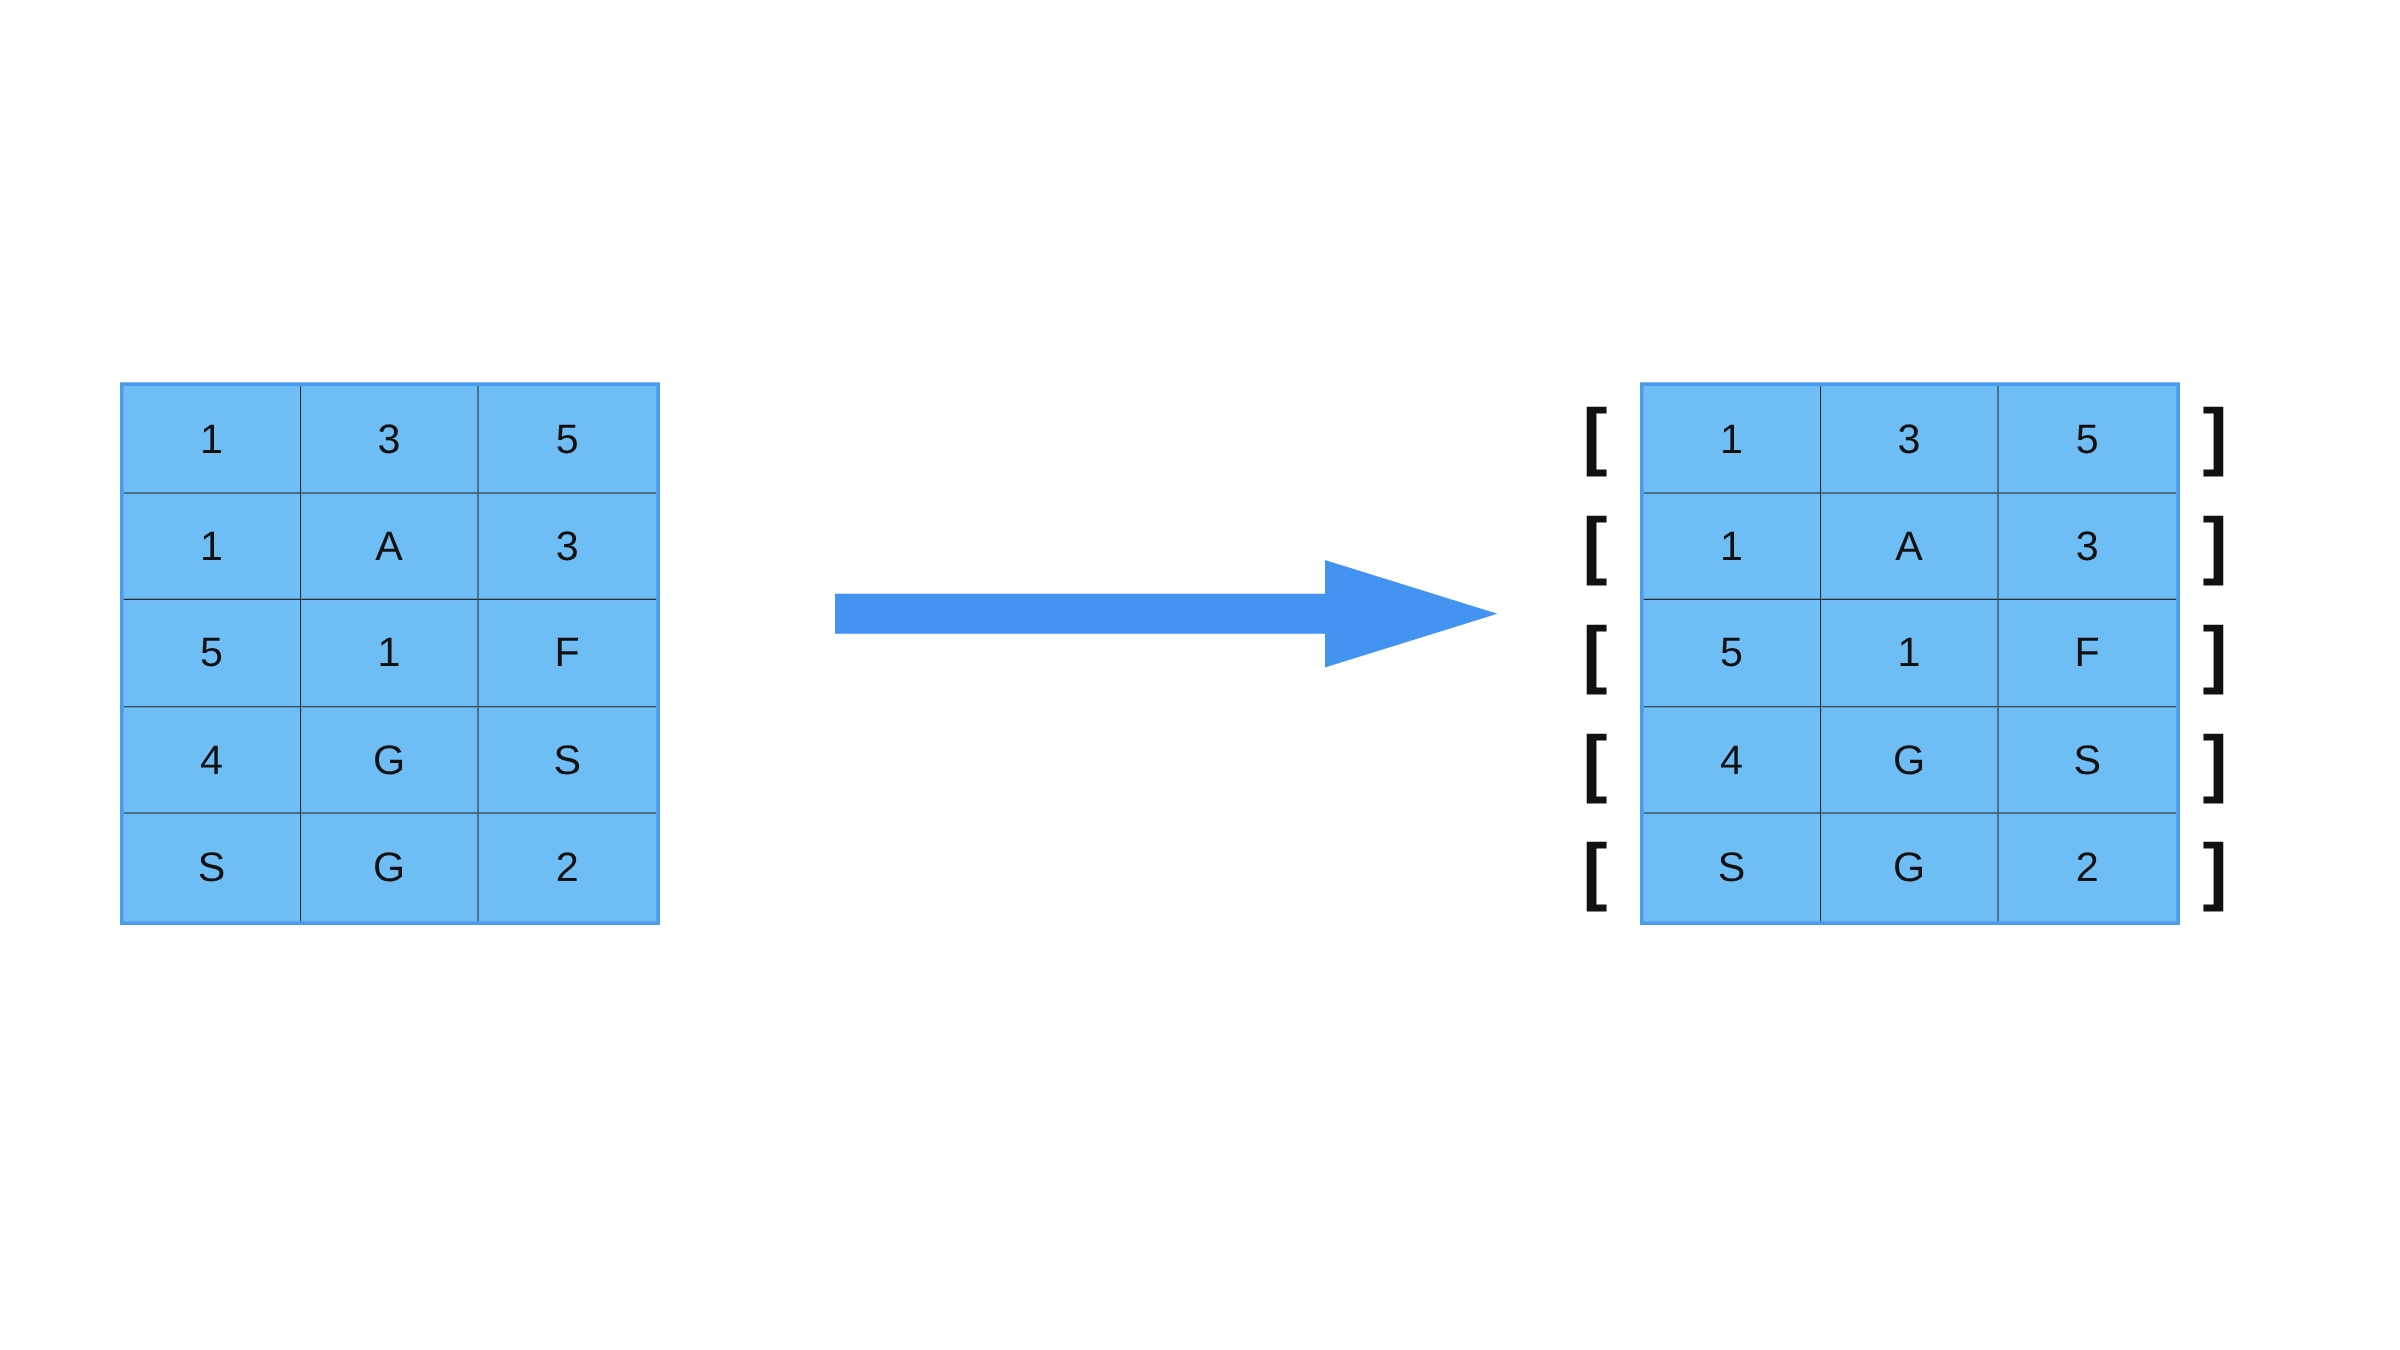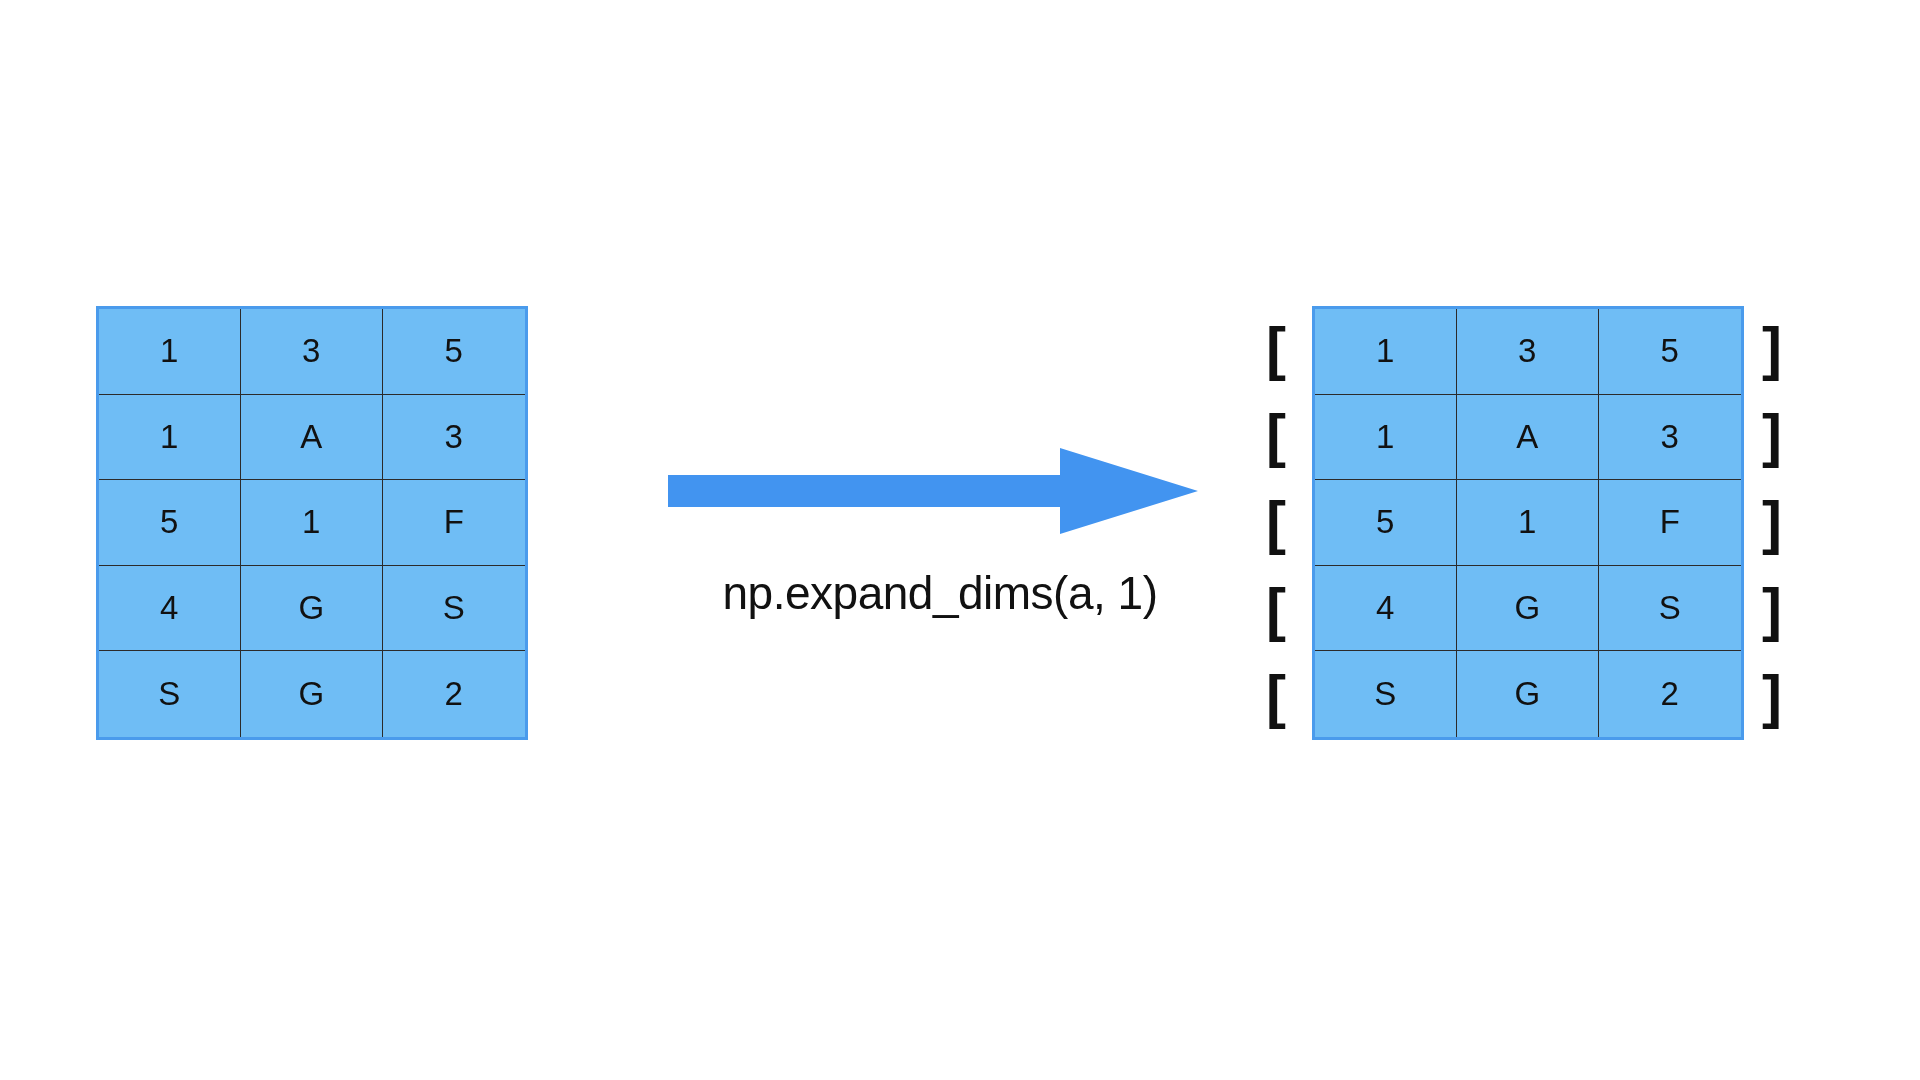--- a/index.html
+++ b/index.html
@@ -149,21 +149,20 @@
     <div class="cell last-row">G</div>
     <div class="cell last-row last-col">2</div>
   </div>
 
   <div id="arrow">
     <svg viewBox="0 0 530 86" preserveAspectRatio="none" aria-hidden="true">
       <polygon points="0,27 392,27 392,0 530,43 392,86 392,59 0,59" fill="#4294f0"></polygon>
     </svg>
   </div>
 
-  <div id="op-label">np.expand_dims(a, 1)</div>
 
   <div id="right-group">
 
     <div class="bracket-col" id="brackets-open">
       <span class="bracket">[</span>
       <span class="bracket">[</span>
       <span class="bracket">[</span>
       <span class="bracket">[</span>
       <span class="bracket">[</span>
     </div>

